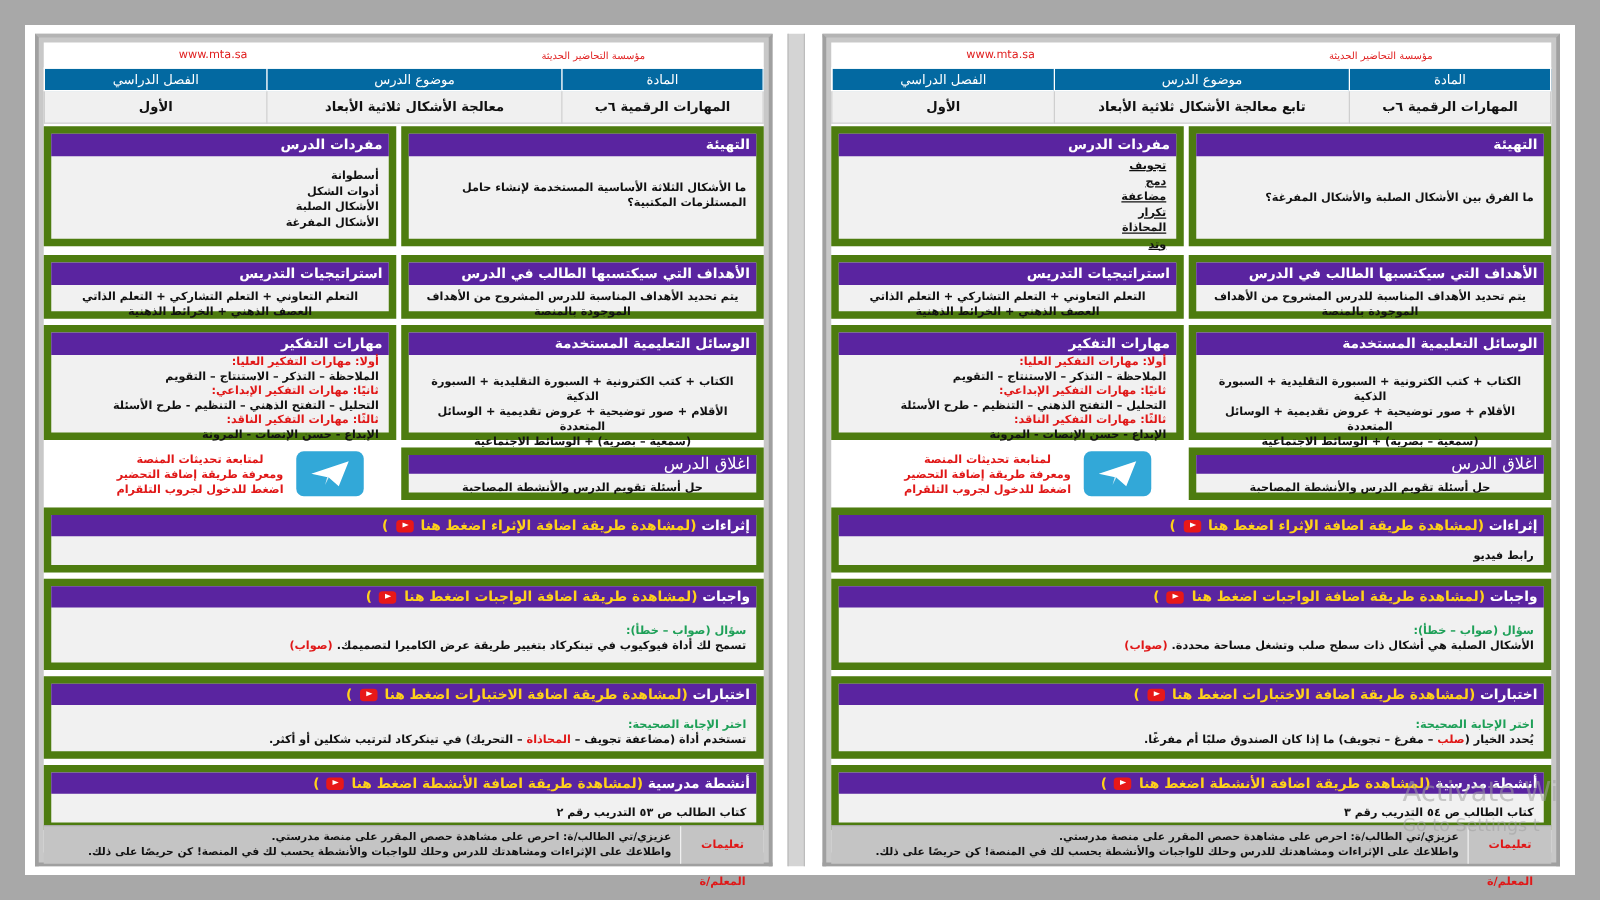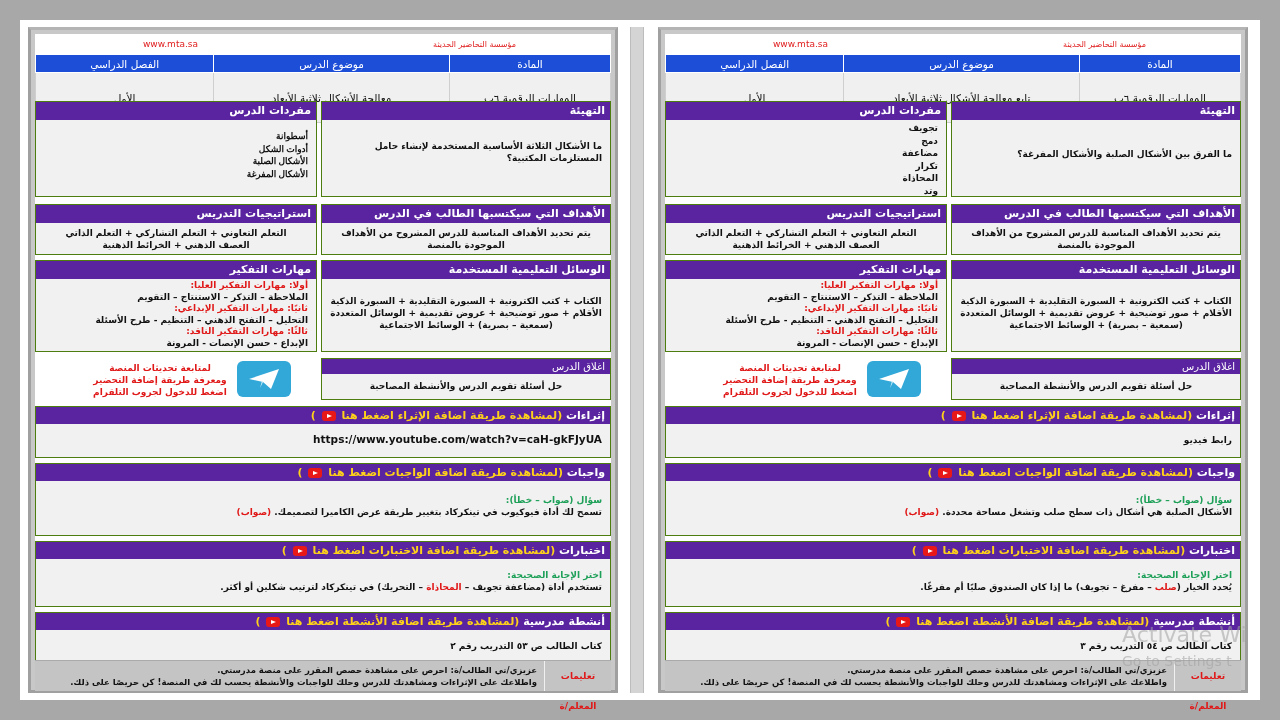--- a/index.html
+++ b/index.html
@@ -37,39 +37,39 @@
     font-size:8px; color:#e02020;
   }
   .top-line .org { position:absolute; right:95px; top:6px; }
   .top-line .site { position:absolute; left:108px; top:5px; font-size:9px; }
 
   table.info {
     position:absolute; top:20px; left:0; right:0;
     width:100%; border-collapse:collapse; table-layout:fixed;
   }
   table.info th {
-    background:#1d4ed8; color:#ffffff; font-weight:normal;
+    background:#0369a1; color:#ffffff; font-weight:normal;
     font-size:10.5px; height:17px; border:1px solid #ffffff; padding:0;
   }
   table.info td {
-    background:#f0f0f0; color:#111; font-weight:normal;
+    background:#f0f0f0; color:#111; font-weight:bold;
     font-size:10.5px; height:17px; border:1px solid #cfcfcf;
-    text-align:center; padding:16px;
+    text-align:center; padding:4px;
   }
 
   .box {
     position:absolute; background:#f1f1f1;
-    border:1px solid #4d7c0f; box-sizing:border-box;
+    border:6px solid #4d7c0f; box-sizing:border-box;
   }
   .box .hdr {
     background:#5a24a0; color:#fff; font-size:11px; font-weight:bold;
     height:18px; line-height:18px; padding:0 5px; text-align:right;
     white-space:nowrap; overflow:hidden;
   }
-  .box .hdr.small { font-size:10px; font-weight:normal; height:15px; line-height:15px; }
+  .box .hdr.small { font-size:13px; font-weight:normal; height:15px; line-height:15px; }
   .box .body {
     font-size:9px; font-weight:bold; color:#111;
     padding:4px 8px; text-align:center; line-height:12px;
   }
   .box .body.right { text-align:right; }
   .red { color:#e01818; }
   .green { color:#1ea058; }
   .yellow { color:#ffd21a; }
   .yt {
     display:inline-block; width:14px; height:10px; background:#e81818;
@@ -143,21 +143,21 @@
       </tr>
     </tbody>
       </table>
 
     <div class="box" style="right:0;width:290px;top:67px;height:96px;">
       <div class="hdr">التهيئة</div>
       <div class="body right" style="padding-top:20px;">ما الأشكال الثلاثة الأساسية المستخدمة لإنشاء حامل المستلزمات المكتبية؟</div>
     </div>
     <div class="box" style="left:0;width:282px;top:67px;height:96px;">
       <div class="hdr">مفردات الدرس</div>
-      <div class="body right" style="padding-top:10px;line-height:12.5px;font-family:Liberation Serif, serif;">
+      <div class="body right" style="padding-top:10px;line-height:12.5px;">
         <div>أسطوانة</div>
         <div>أدوات الشكل</div>
         <div>الأشكال الصلبة</div>
         <div>الأشكال المفرغة</div>
       </div>
     </div>
 
     <div class="box" style="right:0;width:290px;top:170px;height:51px;">
       <div class="hdr">الأهداف التي سيكتسبها الطالب في الدرس</div>
       <div class="body">يتم تحديد الأهداف المناسبة للدرس المشروح من الأهداف الموجودة بالمنصة</div>
@@ -206,21 +206,20 @@
       <div>اضغط للدخول لجروب التلقرام</div>
     </div>
 
     <div class="box wide" style="top:372px;height:52px;">
       <div class="hdr">
         <span>إثراءات</span>
         <span class="yellow">(لمشاهدة طريقة اضافة الإثراء اضغط هنا</span>
         <span class="yt"></span>
         <span class="yellow">)</span>
       </div>
-      <div class="body" style="font-size:10.5px;padding-top:9px;">https://www.youtube.com/watch?v=caH-gkFJyUA</div>
     </div>
 
     <div class="box wide" style="top:429px;height:73px;">
       <div class="hdr">
         <span>واجبات</span>
         <span class="yellow">(لمشاهدة طريقة اضافة الواجبات اضغط هنا</span>
         <span class="yt"></span>
         <span class="yellow">)</span>
       </div>
       <div class="body" style="padding-top:13px;">
@@ -287,21 +286,21 @@
       </tr>
     </tbody>
       </table>
 
     <div class="box" style="right:0;width:290px;top:67px;height:96px;">
       <div class="hdr">التهيئة</div>
       <div class="body right" style="padding-top:28px;">ما الفرق بين الأشكال الصلبة والأشكال المفرغة؟</div>
     </div>
     <div class="box" style="left:0;width:282px;top:67px;height:96px;">
       <div class="hdr">مفردات الدرس</div>
-      <div class="body right" style="padding-top:2px;line-height:12.5px;">
+      <div class="body right" style="padding-top:2px;line-height:12.5px;text-decoration:underline;">
         <div>تجويف</div>
         <div>دمج</div>
         <div>مضاعفة</div>
         <div>تكرار</div>
         <div>المحاذاة</div>
         <div>وتد</div>
       </div>
     </div>
 
     <div class="box" style="right:0;width:290px;top:170px;height:51px;">

